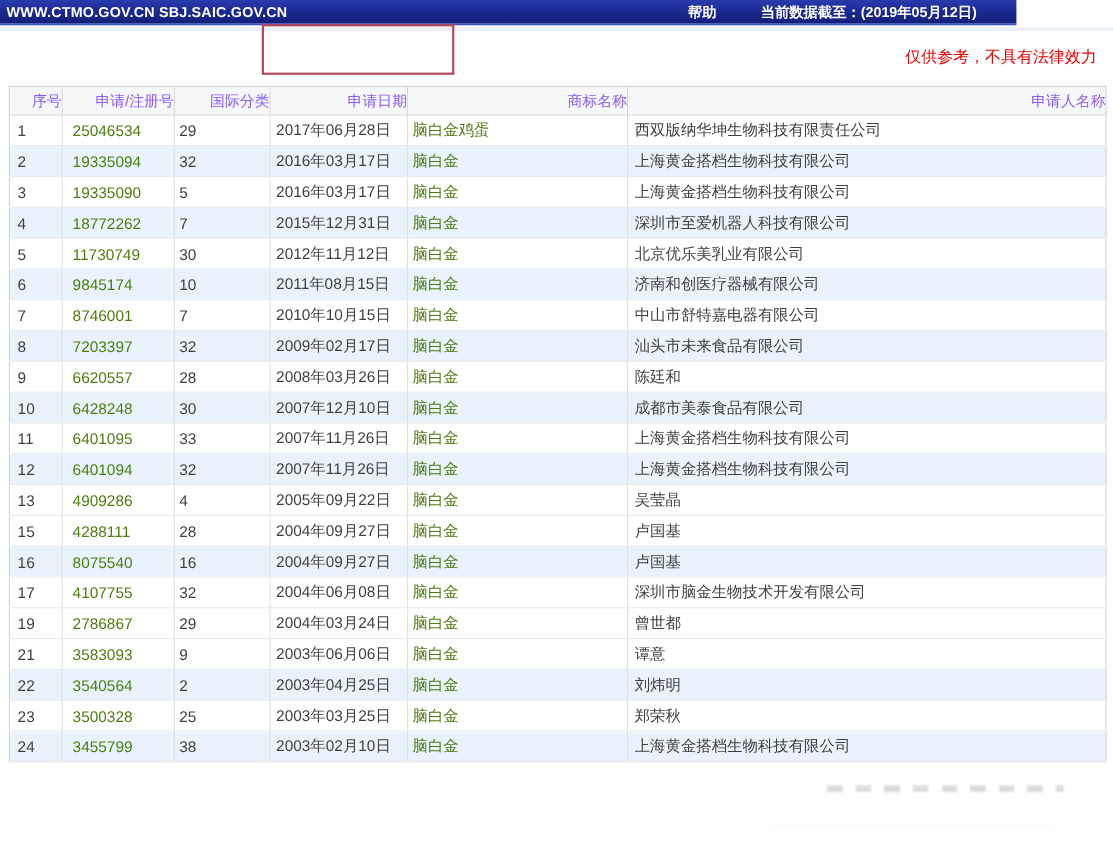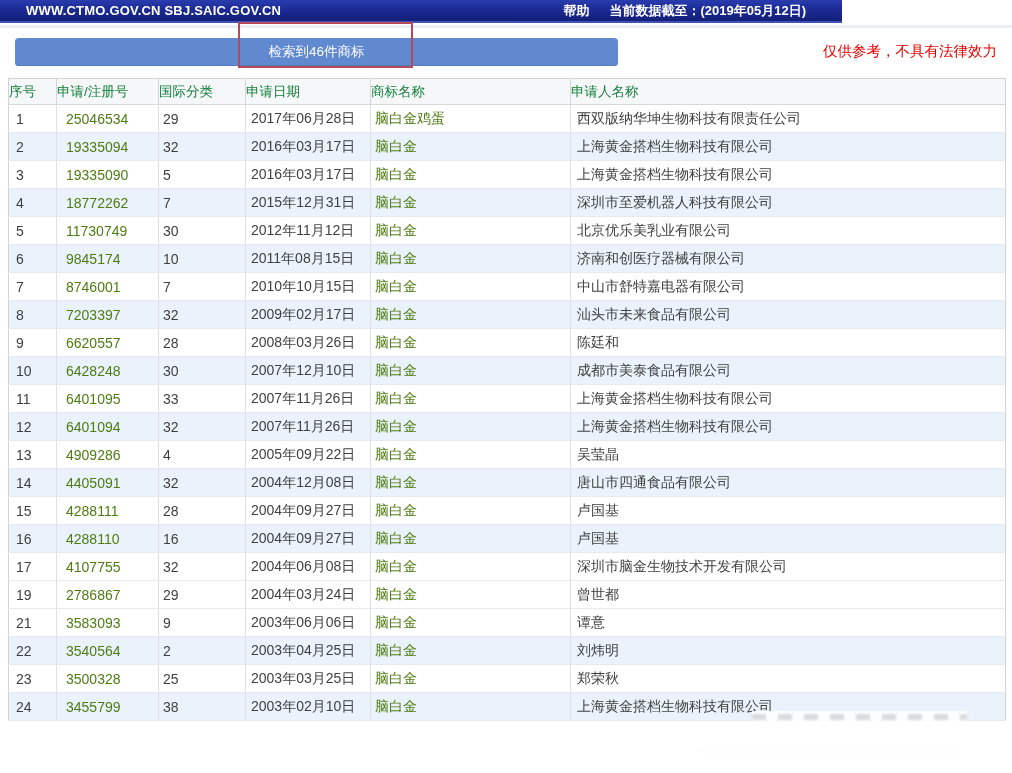--- a/index.html
+++ b/index.html
@@ -1,45 +1,45 @@
 <!DOCTYPE html>
 <html><head>
 <meta charset="utf-8">
 <style>
   * { margin:0; padding:0; box-sizing:border-box; }
   html,body { width:1012px; height:773px; overflow:hidden; background:#fff;
     font-family:"Liberation Sans","DejaVu Sans",sans-serif; }
   .page { position:relative; width:1012px; height:773px; overflow:hidden; background:#fff; }
 
   
-  .topbar { position:absolute; top:0; left:0; width:842px; height:23px;
+  .topbar { position:absolute; top:0; left:0; width:924px; height:23px;
     background:linear-gradient(#2a3cae 0%, #1b2a94 45%, #141f78 100%);
     border-bottom:2px solid #3d52b4;
-    display:flex; align-items:center; color:#fff; font-size:13px; font-weight:bold;padding-left:20px; }
+    display:flex; align-items:center; color:#fff; font-size:13px; font-weight:bold; }
   .topbar-strip { position:absolute; top:25px; left:0; width:1012px; height:3px; background:#e9eef7; }
   .site-title { padding-left:6px; letter-spacing:0.2px; }
-  .topbar-right { margin-left:auto; display:flex; align-items:center; gap:20px; padding-right:36px; }
+  .topbar-right { margin-left:auto; display:flex; align-items:center; gap:40px; padding-right:36px; }
 
   
   .count-banner { position:absolute; left:15px; top:38px; width:603px; height:28px;
     background:#6189d0; border-radius:4px; color:#fff; font-size:13.5px;
     display:flex; align-items:center; justify-content:center; cursor:pointer;
     box-shadow:inset 0 -1px 0 #5479bf; }
   .annotation-rect { position:absolute; left:238px; top:22px; width:175px; height:46px;
     border:2px solid #b5485a; pointer-events:none; }
   .disclaimer { position:absolute; top:42px; right:15px; color:#e60000;
     font-size:14.5px; font-weight:normal; }
 
   
   .table-wrap { position:absolute; top:78px; left:8px; width:997px; }
   table { border-collapse:collapse; table-layout:fixed; width:997px;
     border:1px solid #cfd3d8; }
-  th { background:#f6f7f8; color:#15803d; font-weight:normal; font-size:13.5px;
+  th { background:#f6f7f8; color:#8b5cf6; font-weight:normal; font-size:13.5px;
     height:26px; border-right:1px solid #d4d7da; border-bottom:1px solid #d6d8da;
-    text-align:left; white-space:nowrap; overflow:hidden; }
+    text-align:right; white-space:nowrap; overflow:hidden; }
   td { height:28px; font-size:14px; color:#3f3f3f;
     border-right:1px solid #dde1e5; border-bottom:1px solid #e7e9ec;
     text-align:left; white-space:nowrap; overflow:hidden; background:#fff; }
   th:last-child, td:last-child { border-right:none; }
   tr.even td { background:#eaf3fb; }
   .c1 { padding-left:7px; }
   .c2 { padding-left:9px; }
   .c3 { padding-left:4px; }
   .c4 { padding-left:5px; }
   .c5 { padding-left:4px; }
@@ -62,21 +62,20 @@
 
   <div class="topbar">
     <span class="site-title">WWW.CTMO.GOV.CN SBJ.SAIC.GOV.CN</span>
     <span class="topbar-right">
       <span>帮助</span>
       <span>当前数据截至：(2019年05月12日)</span>
     </span>
   </div>
   <div class="topbar-strip"></div>
 
-  <div class="count-banner">检索到46件商标</div>
   <div class="annotation-rect"></div>
   <div class="disclaimer">仅供参考，不具有法律效力</div>
 
   <div class="table-wrap">
     <table>
       <colgroup>
         <col style="width:48px">
           <col style="width:102px">
           <col style="width:87px">
         <col style="width:125px">
@@ -191,39 +190,31 @@
       <td class="c6">上海黄金搭档生物科技有限公司</td>
     </tr>
           <tr>
       <td class="c1">13</td>
       <td class="c2"><a class="link">4909286</a></td>
       <td class="c3">4</td>
       <td class="c4">2005年09月22日</td>
       <td class="c5"><a class="link">脑白金</a></td>
       <td class="c6">吴莹晶</td>
     </tr>
-          <tr class="even">
-      <td class="c1">14</td>
-      <td class="c2"><a class="link">4405091</a></td>
-      <td class="c3">32</td>
-      <td class="c4">2004年12月08日</td>
-      <td class="c5"><a class="link">脑白金</a></td>
-      <td class="c6">唐山市四通食品有限公司</td>
-    </tr>
           <tr>
       <td class="c1">15</td>
       <td class="c2"><a class="link">4288111</a></td>
       <td class="c3">28</td>
       <td class="c4">2004年09月27日</td>
       <td class="c5"><a class="link">脑白金</a></td>
       <td class="c6">卢国基</td>
     </tr>
           <tr class="even">
       <td class="c1">16</td>
-      <td class="c2"><a class="link">4288110</a></td>
+      <td class="c2"><a class="link">8075540</a></td>
       <td class="c3">16</td>
       <td class="c4">2004年09月27日</td>
       <td class="c5"><a class="link">脑白金</a></td>
       <td class="c6">卢国基</td>
     </tr>
           <tr>
       <td class="c1">17</td>
       <td class="c2"><a class="link">4107755</a></td>
       <td class="c3">32</td>
       <td class="c4">2004年06月08日</td>

